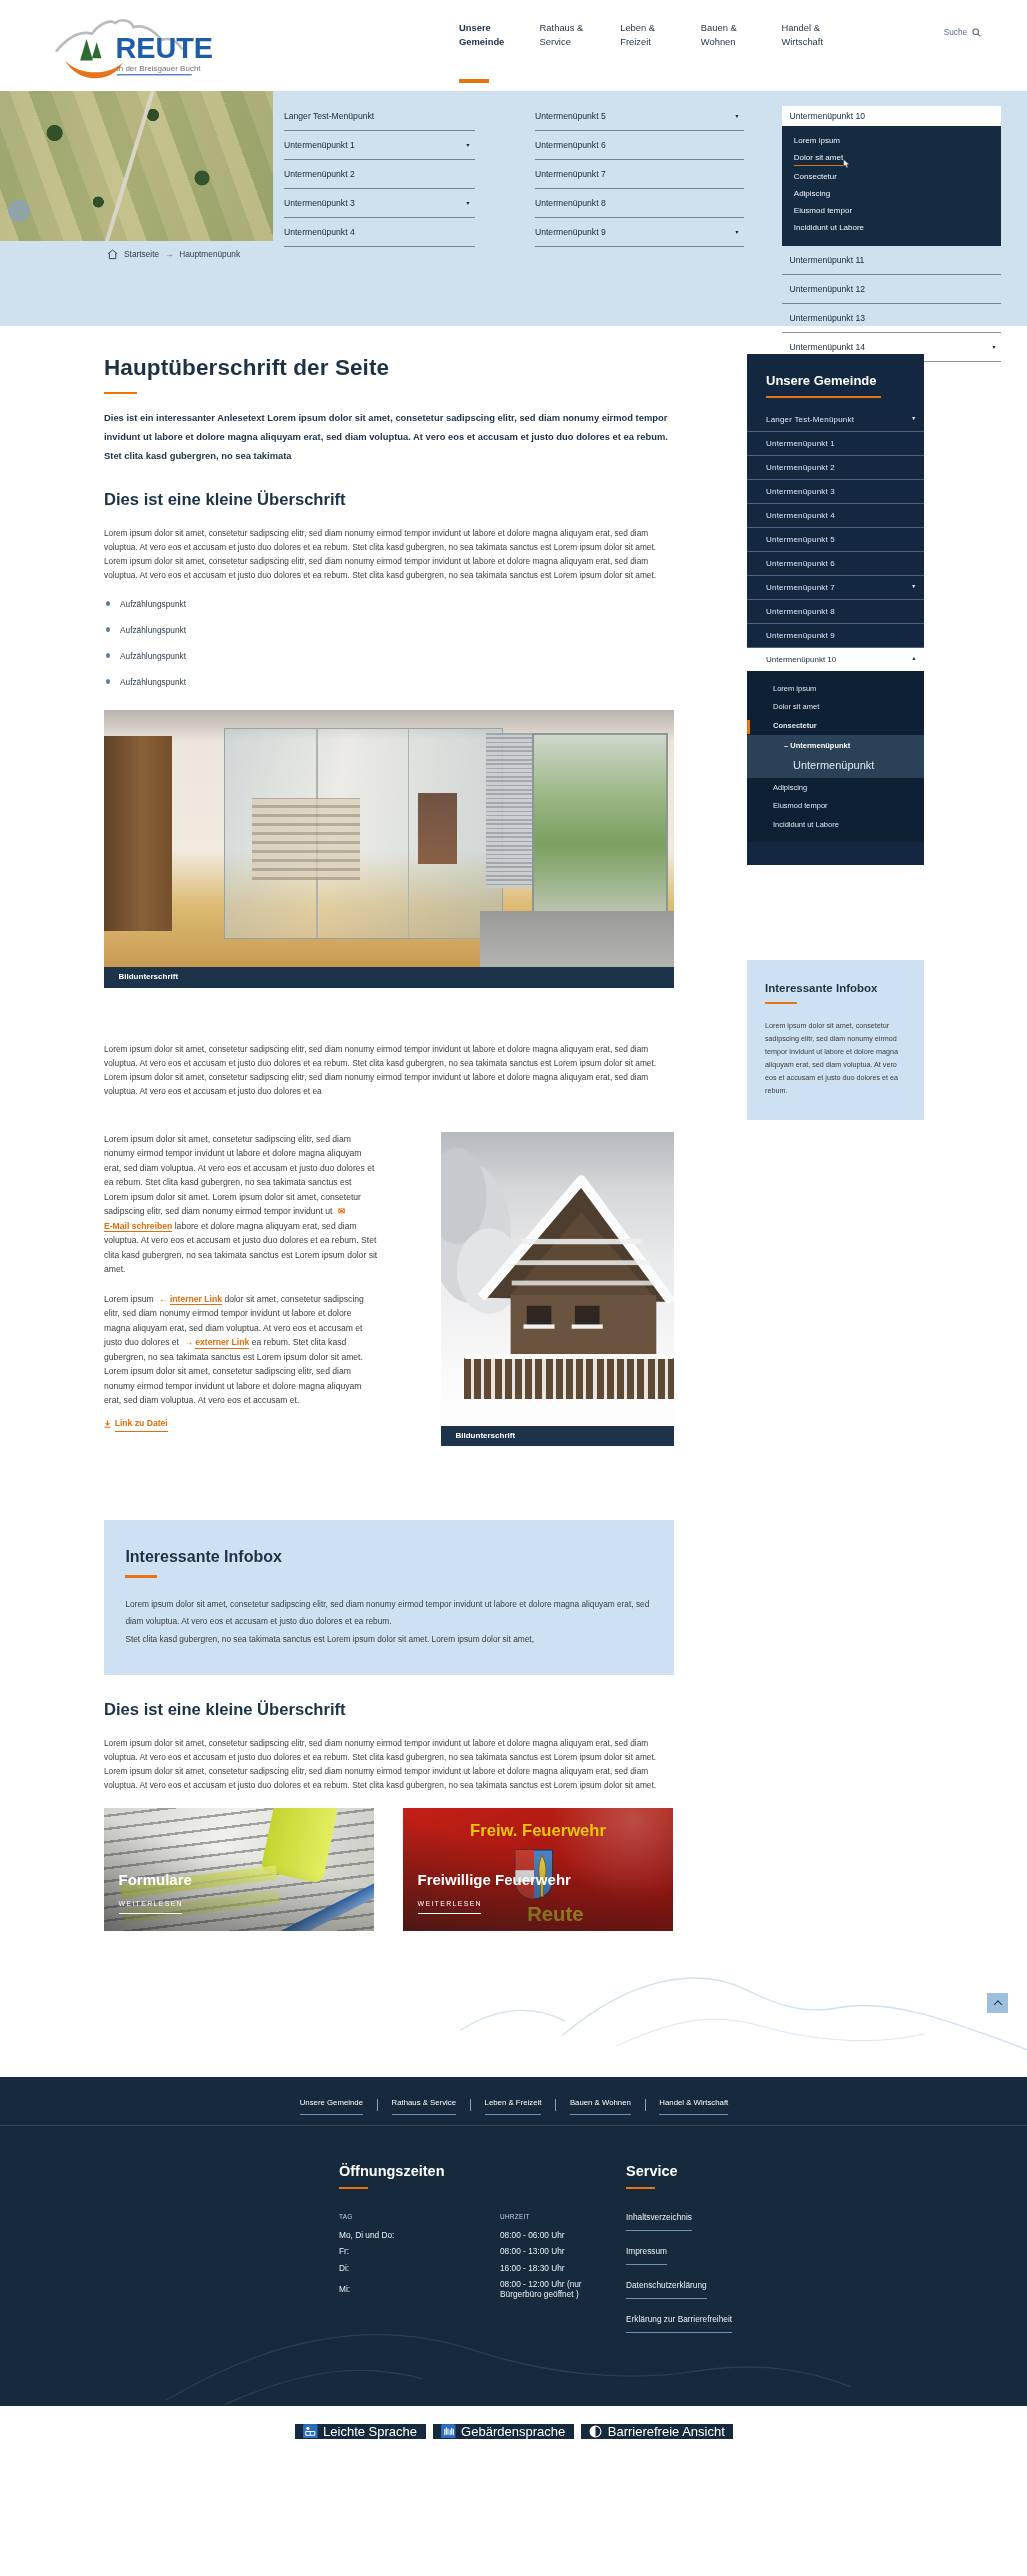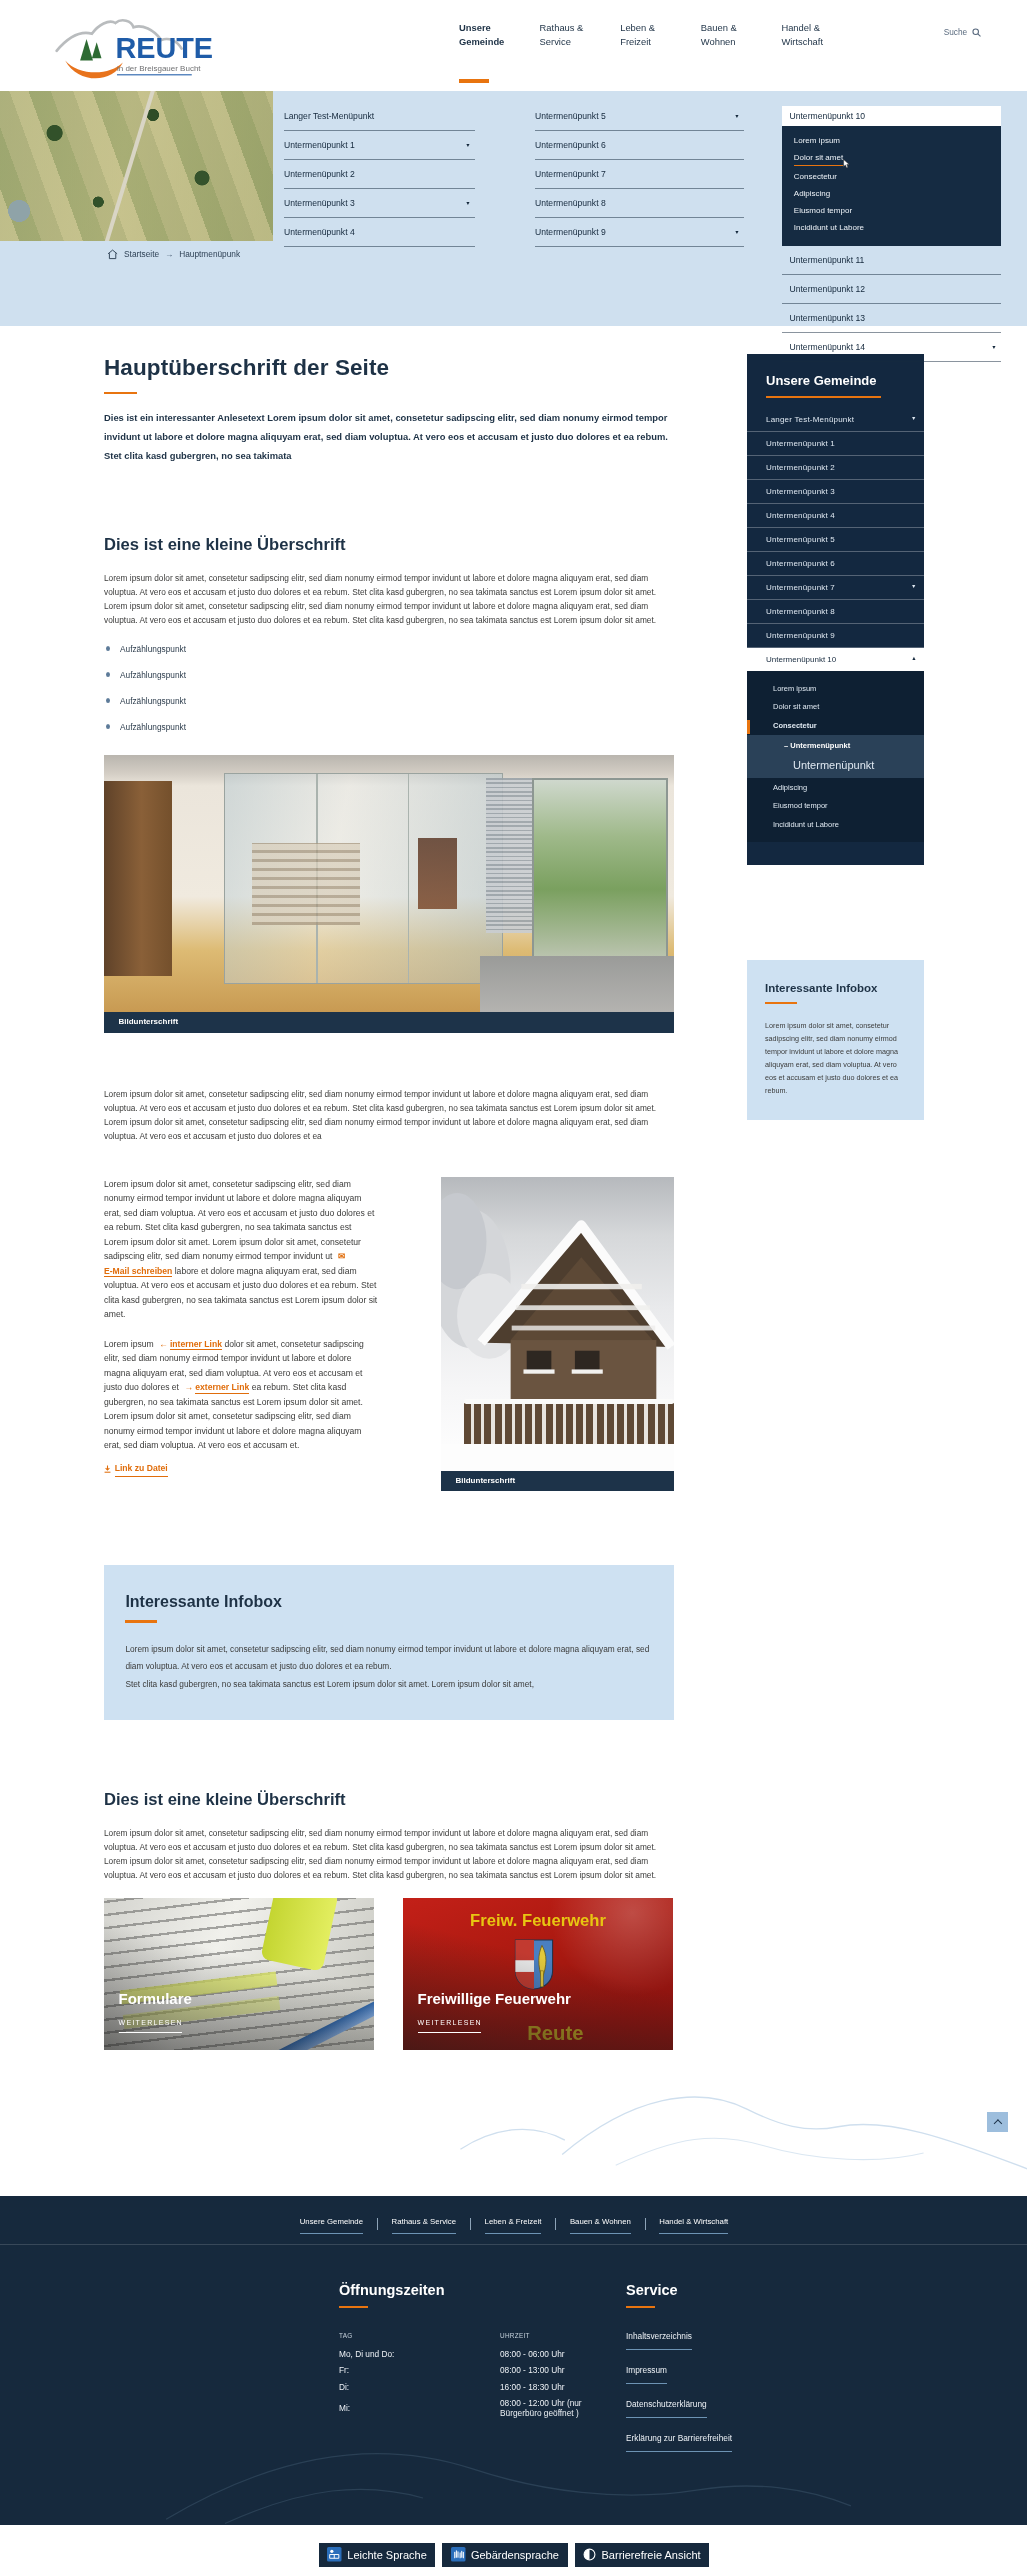--- a/index.html
+++ b/index.html
@@ -48,21 +48,21 @@
   .mm-col3 .mm-item { height:29px; line-height:29px; padding-left:7.5px; }
 
   
   .content-wrap { display:flex; align-items:flex-start; padding:0 104px; background:#fff; }
   .main-col { width:570px; }
   .side-col { width:177px; margin-left:auto; }
 
   h1.page-title { margin-top:29px; font-size:22.5px; font-weight:700; color:#1e3246; letter-spacing:0.1px; }
   .accent-bar { width:33px; height:2.1px; background:#e8740f; margin-top:10.7px; }
   .intro { margin-top:14px; font-size:9.4px; font-weight:700; color:#1e3246; line-height:19px; }
-  h2.sec-title { margin-top:70px; font-size:16.6px; font-weight:700; color:#1e3246; }
+  h2.sec-title { margin-top:25px; font-size:16.6px; font-weight:700; color:#1e3246; }
   .body-p { margin-top:16px; font-size:8.3px; color:#3b3b3a; line-height:14px; }
   ul.bullets { margin-top:17px; list-style:none; }
   ul.bullets li { position:relative; font-size:8.3px; color:#2c3c4c; margin:16px 0; padding-left:16px; }
   ul.bullets li::before { content:""; position:absolute; left:1.6px; top:2.1px; width:4.3px; height:5.4px; border-radius:50%; background:#5d7b99; }
 
   figure.fig { margin-top:23.5px; }
   .figcap { background:#1d3349; color:#fff; font-size:8px; font-weight:600; height:20.3px; line-height:20.3px; padding:0 14.5px; }
 
   
   .img-lib { position:relative; height:257px; overflow:hidden;
@@ -96,21 +96,21 @@
   .snow-ground { position:absolute; left:0; right:0; bottom:0; height:9%; background:#fdfdfd; }
 
   
   .infobox { background:#cee1f2; margin-top:74px; padding:28px 21.4px 26px; }
   .infobox h3 { font-size:16px; font-weight:700; color:#1e3246; }
   .infobox .accent-bar { height:2.1px; width:32px; margin-top:9.6px; }
   .infobox p { margin-top:18px; font-size:8.3px; line-height:17.7px; color:#3b3b3a; }
 
   
   .cards { display:flex; gap:29px; margin-top:16px; }
-  .card { position:relative; width:270px; height:152px; overflow:hidden; cursor:pointer; }
+  .card { position:relative; width:270px; height:123px; overflow:hidden; cursor:pointer; }
   .card-shade { position:absolute; inset:0; background:linear-gradient(15deg, rgba(25,25,25,.62), rgba(25,25,25,0) 58%); }
   .card-title { position:absolute; left:14.5px; bottom:43px; color:#fff; font-size:15px; font-weight:700; }
   .card-cta { position:absolute; left:14.5px; bottom:17px; color:#fff; font-size:7px; letter-spacing:1.3px; }
   .card-cta::after { content:""; display:block; width:63px; height:0.5px; background:#fff; margin-top:6.4px; }
   .card-form { background:linear-gradient(115deg,#d4d4cf, #f1f1ec 40%, #c6c6bf); }
   .f-paper { position:absolute; inset:-20%; transform:rotate(-7deg);
     background:repeating-linear-gradient(0deg, transparent 0 10.7px, rgba(88,88,86,.5) 10.7px 13px); }
   .f-high { position:absolute; left:6%; top:55%; width:58%; height:14px; background:#e4ee6d; transform:rotate(-7deg); opacity:.8; box-shadow:0 24.6px 0 rgba(228,238,109,.65); }
   .f-cap { position:absolute; right:16%; top:-8%; width:63px; height:80px; background:linear-gradient(90deg,#c4d531,#e3ee60); border-radius:8.6px; transform:rotate(12deg); }
   .f-pen { position:absolute; right:-6%; bottom:4%; width:145px; height:13px; background:linear-gradient(#2f64a6,#7ca3d6); border-radius:6.4px; transform:rotate(-27deg); }
@@ -163,21 +163,21 @@
   .f-zeiten th { text-align:left; font-size:6.4px; font-weight:400; letter-spacing:0.3px; color:#c6d2dd; padding-bottom:6.4px; }
   .f-zeiten td { font-size:8.3px; color:#eef2f6; padding:3.2px 0; }
   .f-zeiten td.day, .f-zeiten th.day { width:161px; }
   .f-service { width:177px; margin-left:19px; }
   .f-service .s-link { display:table; color:#eef2f6; font-size:8.3px; border-bottom:0.5px solid #6d93b4; padding-bottom:8px; margin-top:15px; cursor:pointer; }
   .f-service .s-link:first-of-type { margin-top:23.5px; }
   .f-curve { position:absolute; left:134px; bottom:-5.4px; z-index:1; }
 
   
   .access-bar { background:#fff; height:63px; display:flex; justify-content:center; align-items:flex-start; gap:7px; padding-top:18px; }
-  .access-btn { display:flex; align-items:center; gap:5.4px; background:#16293d; color:#fff; height:24px; padding:0 8.6px; font-size:11px; cursor:pointer; }
+  .access-btn { display:flex; align-items:center; gap:5.4px; background:#16293d; color:#fff; height:15px; padding:0 8.6px; font-size:13px; cursor:pointer; }
 </style>
 </head>
 <body>
 
 <div class="page">
 
   <header class="site-header">
     <div class="logo">
       <svg width="203" height="75" viewBox="0 0 380 140">
         <path d="M18 78 C40 52 62 40 84 46 C96 30 116 18 128 26 C140 16 158 22 162 34 C178 28 200 38 214 58 C228 52 244 60 252 74" fill="none" stroke="#b9bcbe" stroke-width="5" stroke-linecap="round"></path>

